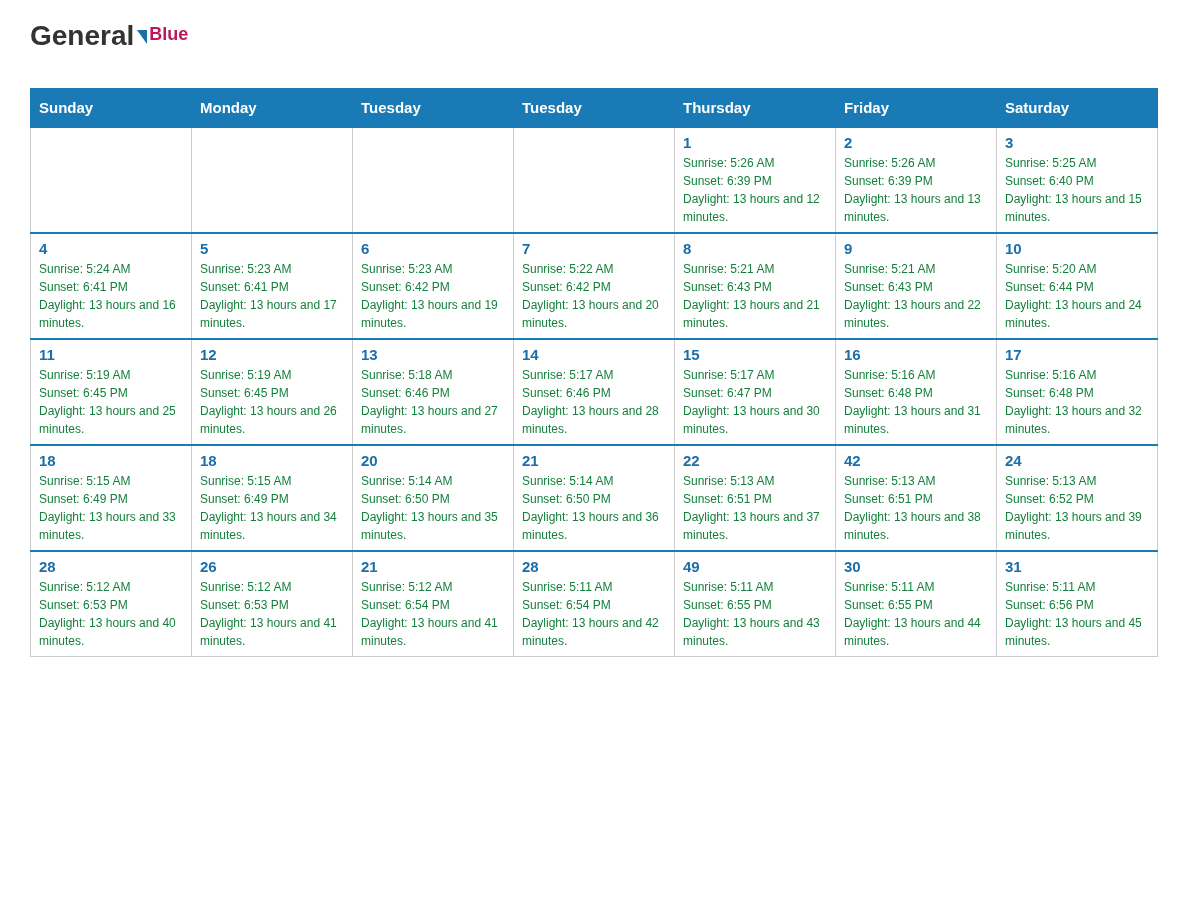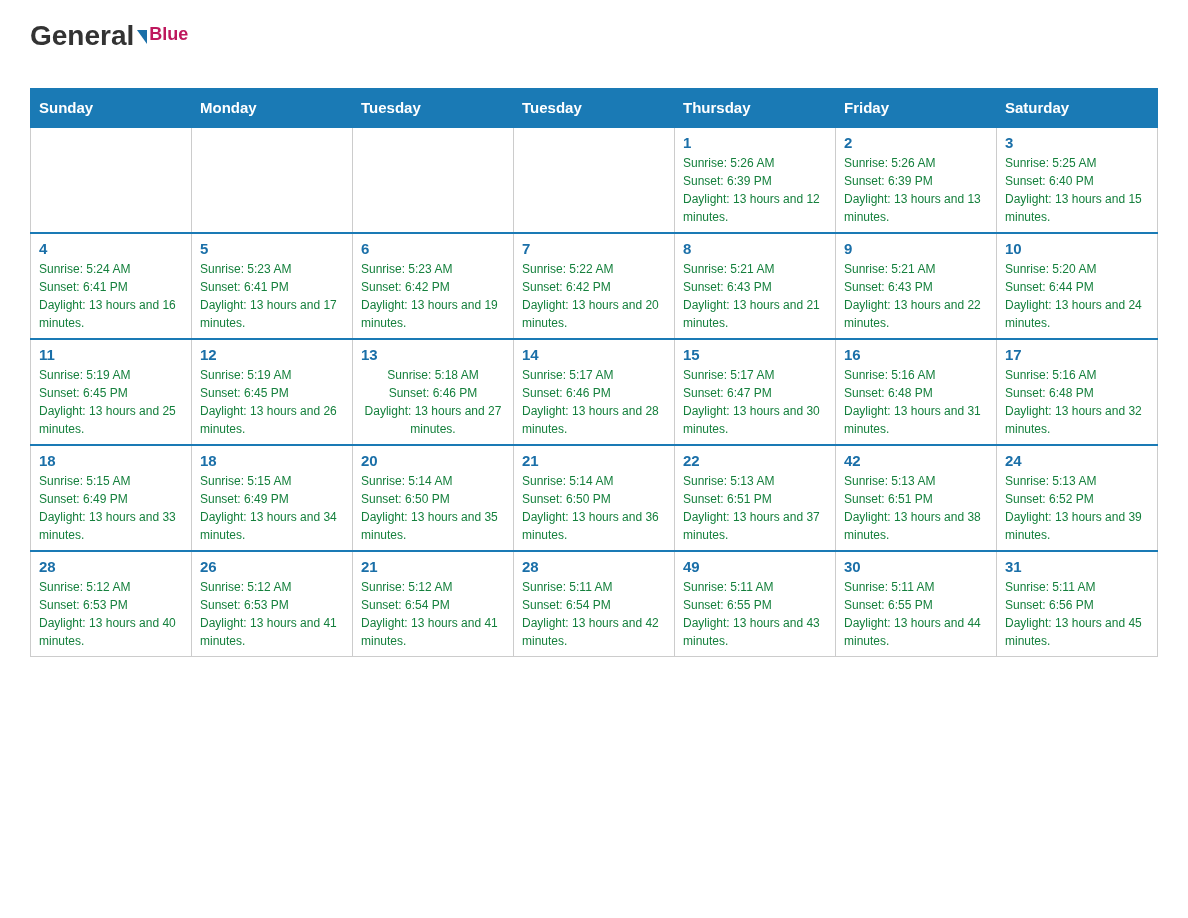--- a/index.html
+++ b/index.html
@@ -205,21 +205,21 @@
 Daylight: 13 hours and 25 minutes.</div>
         </td>
         <td>
           <span class="day-number">12</span>
           <div class="day-info" style="white-space: pre-line;">Sunrise: 5:19 AM
 Sunset: 6:45 PM
 Daylight: 13 hours and 26 minutes.</div>
         </td>
         <td>
           <span class="day-number">13</span>
-          <div class="day-info" style="white-space: pre-line; text-align: center;">Sunrise: 5:18 AM
+          <div class="day-info" style="white-space: pre-line;">Sunrise: 5:18 AM
 Sunset: 6:46 PM
 Daylight: 13 hours and 27 minutes.</div>
         </td>
         <td>
           <span class="day-number">14</span>
           <div class="day-info" style="white-space: pre-line;">Sunrise: 5:17 AM
 Sunset: 6:46 PM
 Daylight: 13 hours and 28 minutes.</div>
         </td>
         <td>

